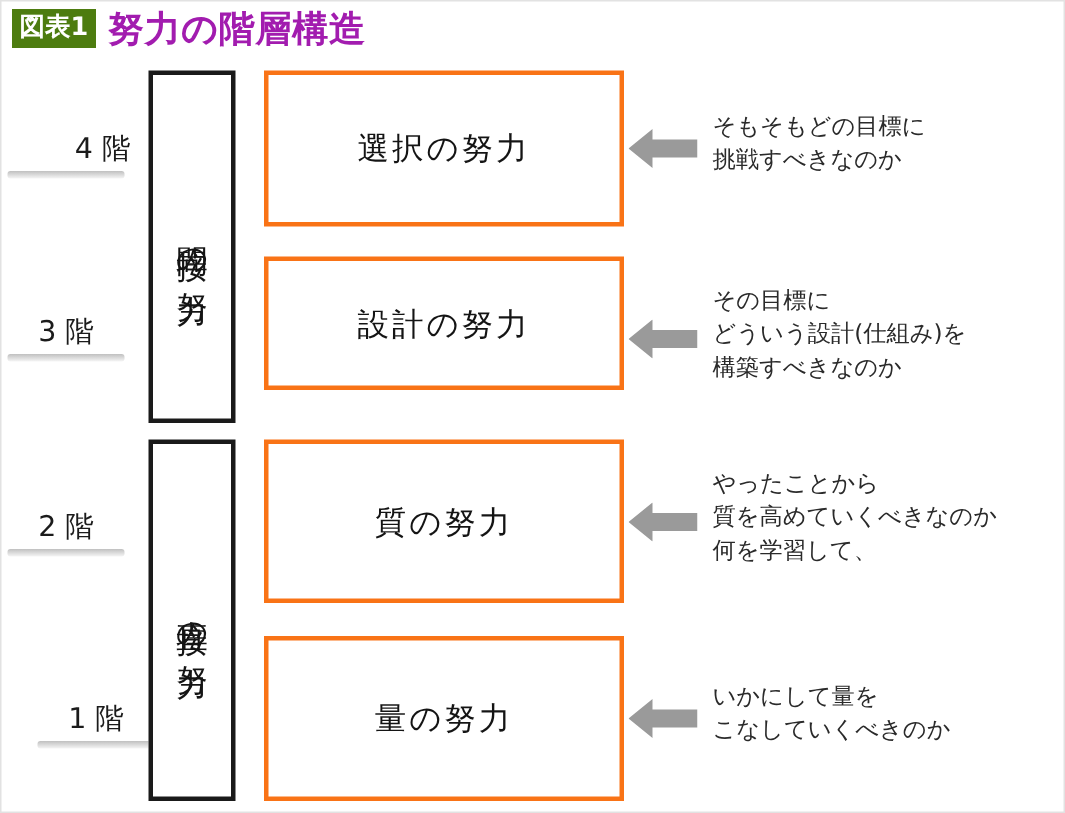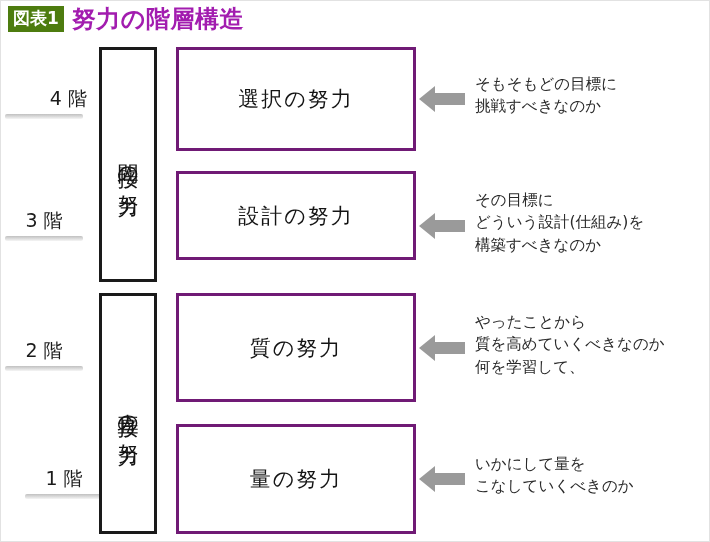--- a/index.html
+++ b/index.html
@@ -87,21 +87,21 @@
     letter-spacing: 2px;
     color: #141414;
     white-space: nowrap;
   }
 
   
   .level-box {
     position: absolute;
     left: 175px;
     width: 240px;
-    border: 3px solid #701a75;
+    border: 3px solid #f97316;
     box-sizing: border-box;
     background: #ffffff;
     display: flex;
     align-items: center;
     justify-content: center;
   }
   .level-box .lvl-text {
     font-size: 21px;
     letter-spacing: 2px;
     color: #141414;

